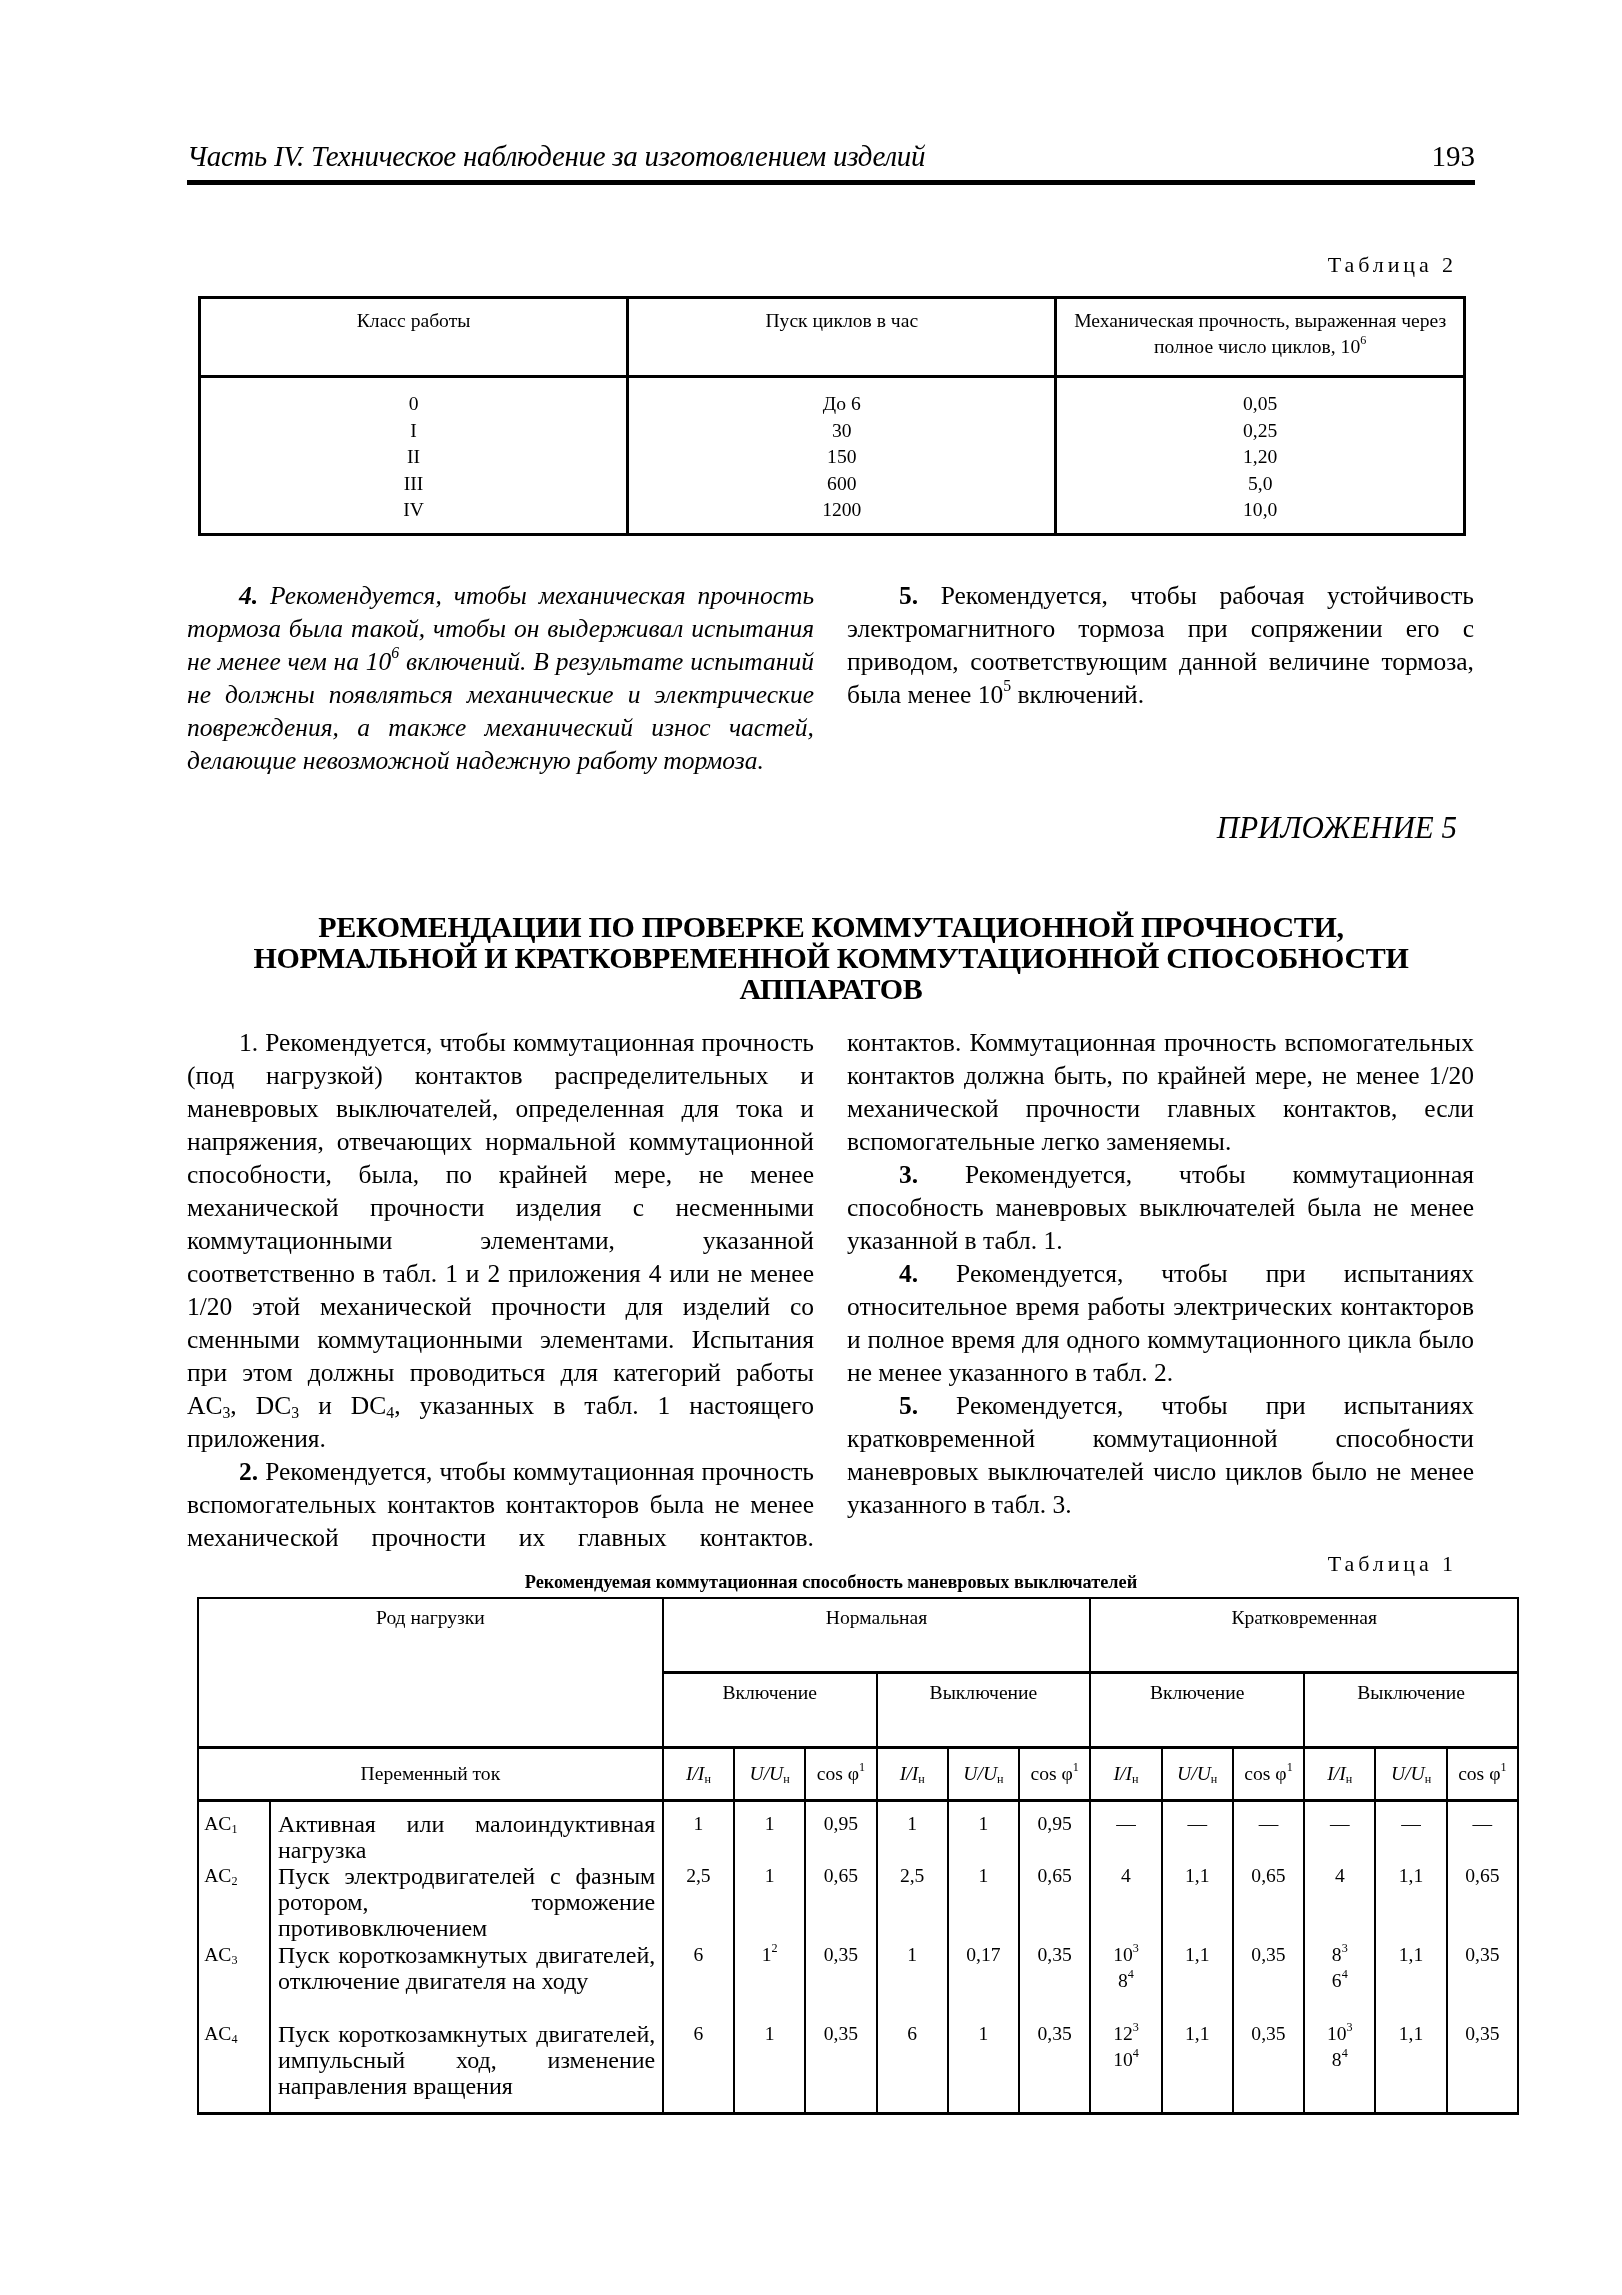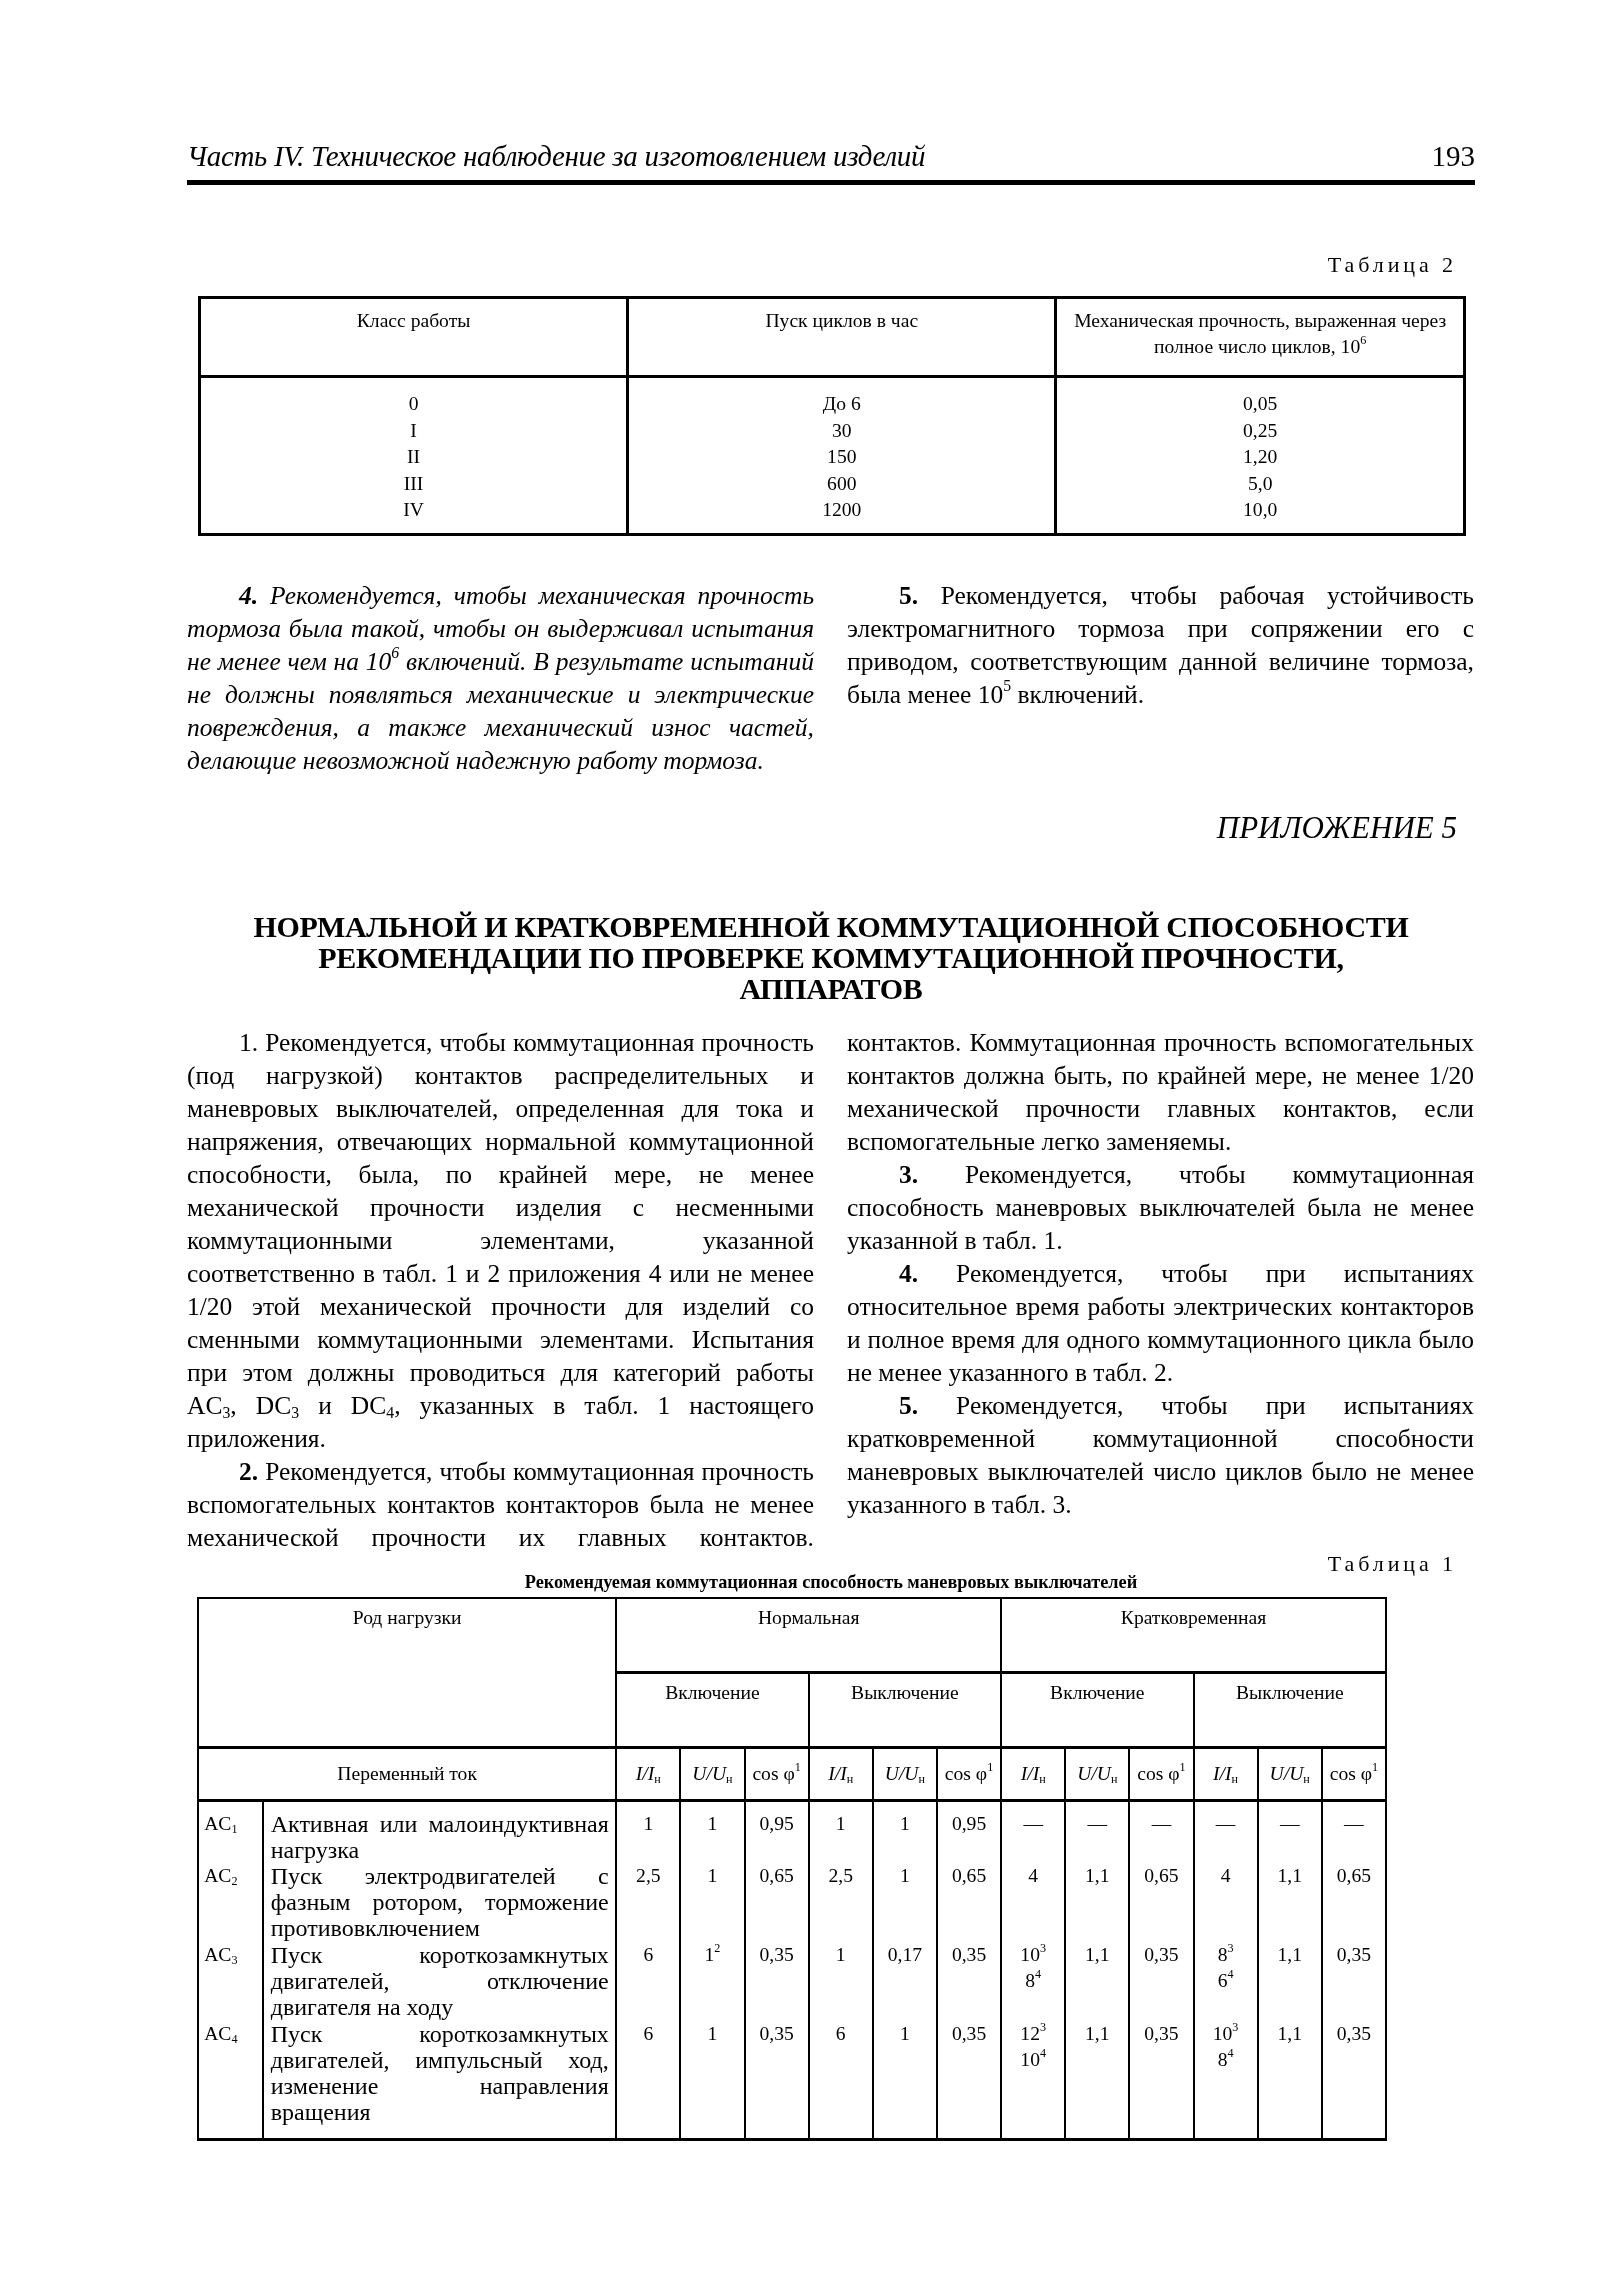--- a/index.html
+++ b/index.html
@@ -16,21 +16,21 @@
   .t2 .hdr th { height:63px; padding-top:9.2px; line-height:26px; }
   .t2 .body td { line-height:26.5px; padding-top:13px; padding-bottom:9.2px; border-top:3.9px solid #000; }
   .para { font-size:25.5px; line-height:33px; text-align:justify; }
   .para p { margin:0; text-indent:52px; }
   .para b { font-weight:bold; }
   sup { font-size:0.62em; line-height:0; vertical-align:0.75em; }
   sub { font-size:0.62em; line-height:0; vertical-align:-0.25em; }
   .appx { font-style:italic; font-size:31px; right:165px; top:810px; text-align:right; }
   .heading { left:171px; top:911px; width:1288px; text-align:center; font-weight:bold; font-size:30px; line-height:31px; letter-spacing:-0.3px; }
   .t1title { left:171px; top:1572px; width:1288px; text-align:center; font-weight:bold; font-size:18.3px; }
-  .t1 { left:181px; top:1597px; width:1190px; font-size:19.6px; }
+  .t1 { left:181px; top:1597px; width:1322px; font-size:19.6px; }
   .t1 td, .t1 th { border:2.6px solid #000; font-weight:normal; text-align:center; vertical-align:top; padding:0 1.3px; }
   .t1 .r1 th, .t1 .r2 th { height:64px; padding-top:7.9px; }
   .t1 .r3 th { height:50px; vertical-align:middle; font-size:19.6px; }
   .t1 .r3 th i { font-style:italic; }
   .t1 thead tr:last-child th { border-bottom:3.9px solid #000; }
   .t1 .r1 th, .t1 .r2 th { border-bottom:3.9px solid #000; }
   .t1 tbody td { border-top:none; border-bottom:none; line-height:26px; }
   .t1 tbody tr:first-child td { padding-top:9.2px; }
   .t1 tbody tr:last-child td { border-bottom:3.9px solid #000; padding-bottom:13px; }
   .t1 td.code { width:46px; text-align:left; padding-left:5.2px; font-size:19.6px; }
@@ -79,22 +79,22 @@
   <p><b>4.</b><span> Рекомендуется, чтобы механическая прочность тормоза была такой, чтобы он выдерживал испытания не менее чем на 10</span><sup>6</sup><span> включений. В результате испытаний не должны появляться механические и электрические повреждения, а также механический износ частей, делающие невозможной надежную работу тормоза.</span></p>
 </div>
 
 <div class="abs para" style="left:831px; top:579px; width:627px;">
   <p><b>5.</b><span> Рекомендуется, чтобы рабочая устойчивость электромагнитного тормоза при сопряжении его с приводом, соответствующим данной величине тормоза, была менее 10</span><sup>5</sup><span> включений.</span></p>
 </div>
 
 <div class="abs appx">ПРИЛОЖЕНИЕ 5</div>
 
 <div class="abs heading">
+  <div>РЕКОМЕНДАЦИИ ПО ПРОВЕРКЕ КОММУТАЦИОННОЙ ПРОЧНОСТИ,</div>
   <div>НОРМАЛЬНОЙ И КРАТКОВРЕМЕННОЙ КОММУТАЦИОННОЙ СПОСОБНОСТИ</div>
-  <div>РЕКОМЕНДАЦИИ ПО ПРОВЕРКЕ КОММУТАЦИОННОЙ ПРОЧНОСТИ,</div>
   <div>АППАРАТОВ</div>
 </div>
 
 <div class="abs para" style="left:171px; top:1026px; width:627px;">
   <p><b style="font-weight:normal;">1.</b><span> Рекомендуется, чтобы коммутационная прочность (под нагрузкой) контактов распределительных и маневровых выключателей, определенная для тока и напряжения, отвечающих нормальной коммутационной способности, была, по крайней мере, не менее механической прочности изделия с несменными коммутационными элементами, указанной соответственно в табл. 1 и 2 приложения 4 или не менее 1/20 этой механической прочности для изделий со сменными коммутационными элементами. Испытания при этом должны проводиться для категорий работы AC</span><sub>3</sub><span>, DC</span><sub>3</sub><span> и DC</span><sub>4</sub><span>, указанных в табл. 1 настоящего приложения.</span></p>
   <p style="height:99px; overflow:hidden;"><b>2.</b><span> Рекомендуется, чтобы коммутационная прочность вспомогательных контактов контакторов была не менее механической прочности их главных контактов. Коммутационная прочность вспомогательных контактов должна быть, по крайней мере, не менее 1/20 механической прочности главных контактов, если вспомогательные легко заменяемы.</span></p>
 </div>
 
 <div class="abs para" style="left:831px; top:1026px; width:627px;">
   <p style="text-indent:0;">контактов. Коммутационная прочность вспомогательных контактов должна быть, по крайней мере, не менее 1/20 механической прочности главных контактов, если вспомогательные легко заменяемы.</p>

